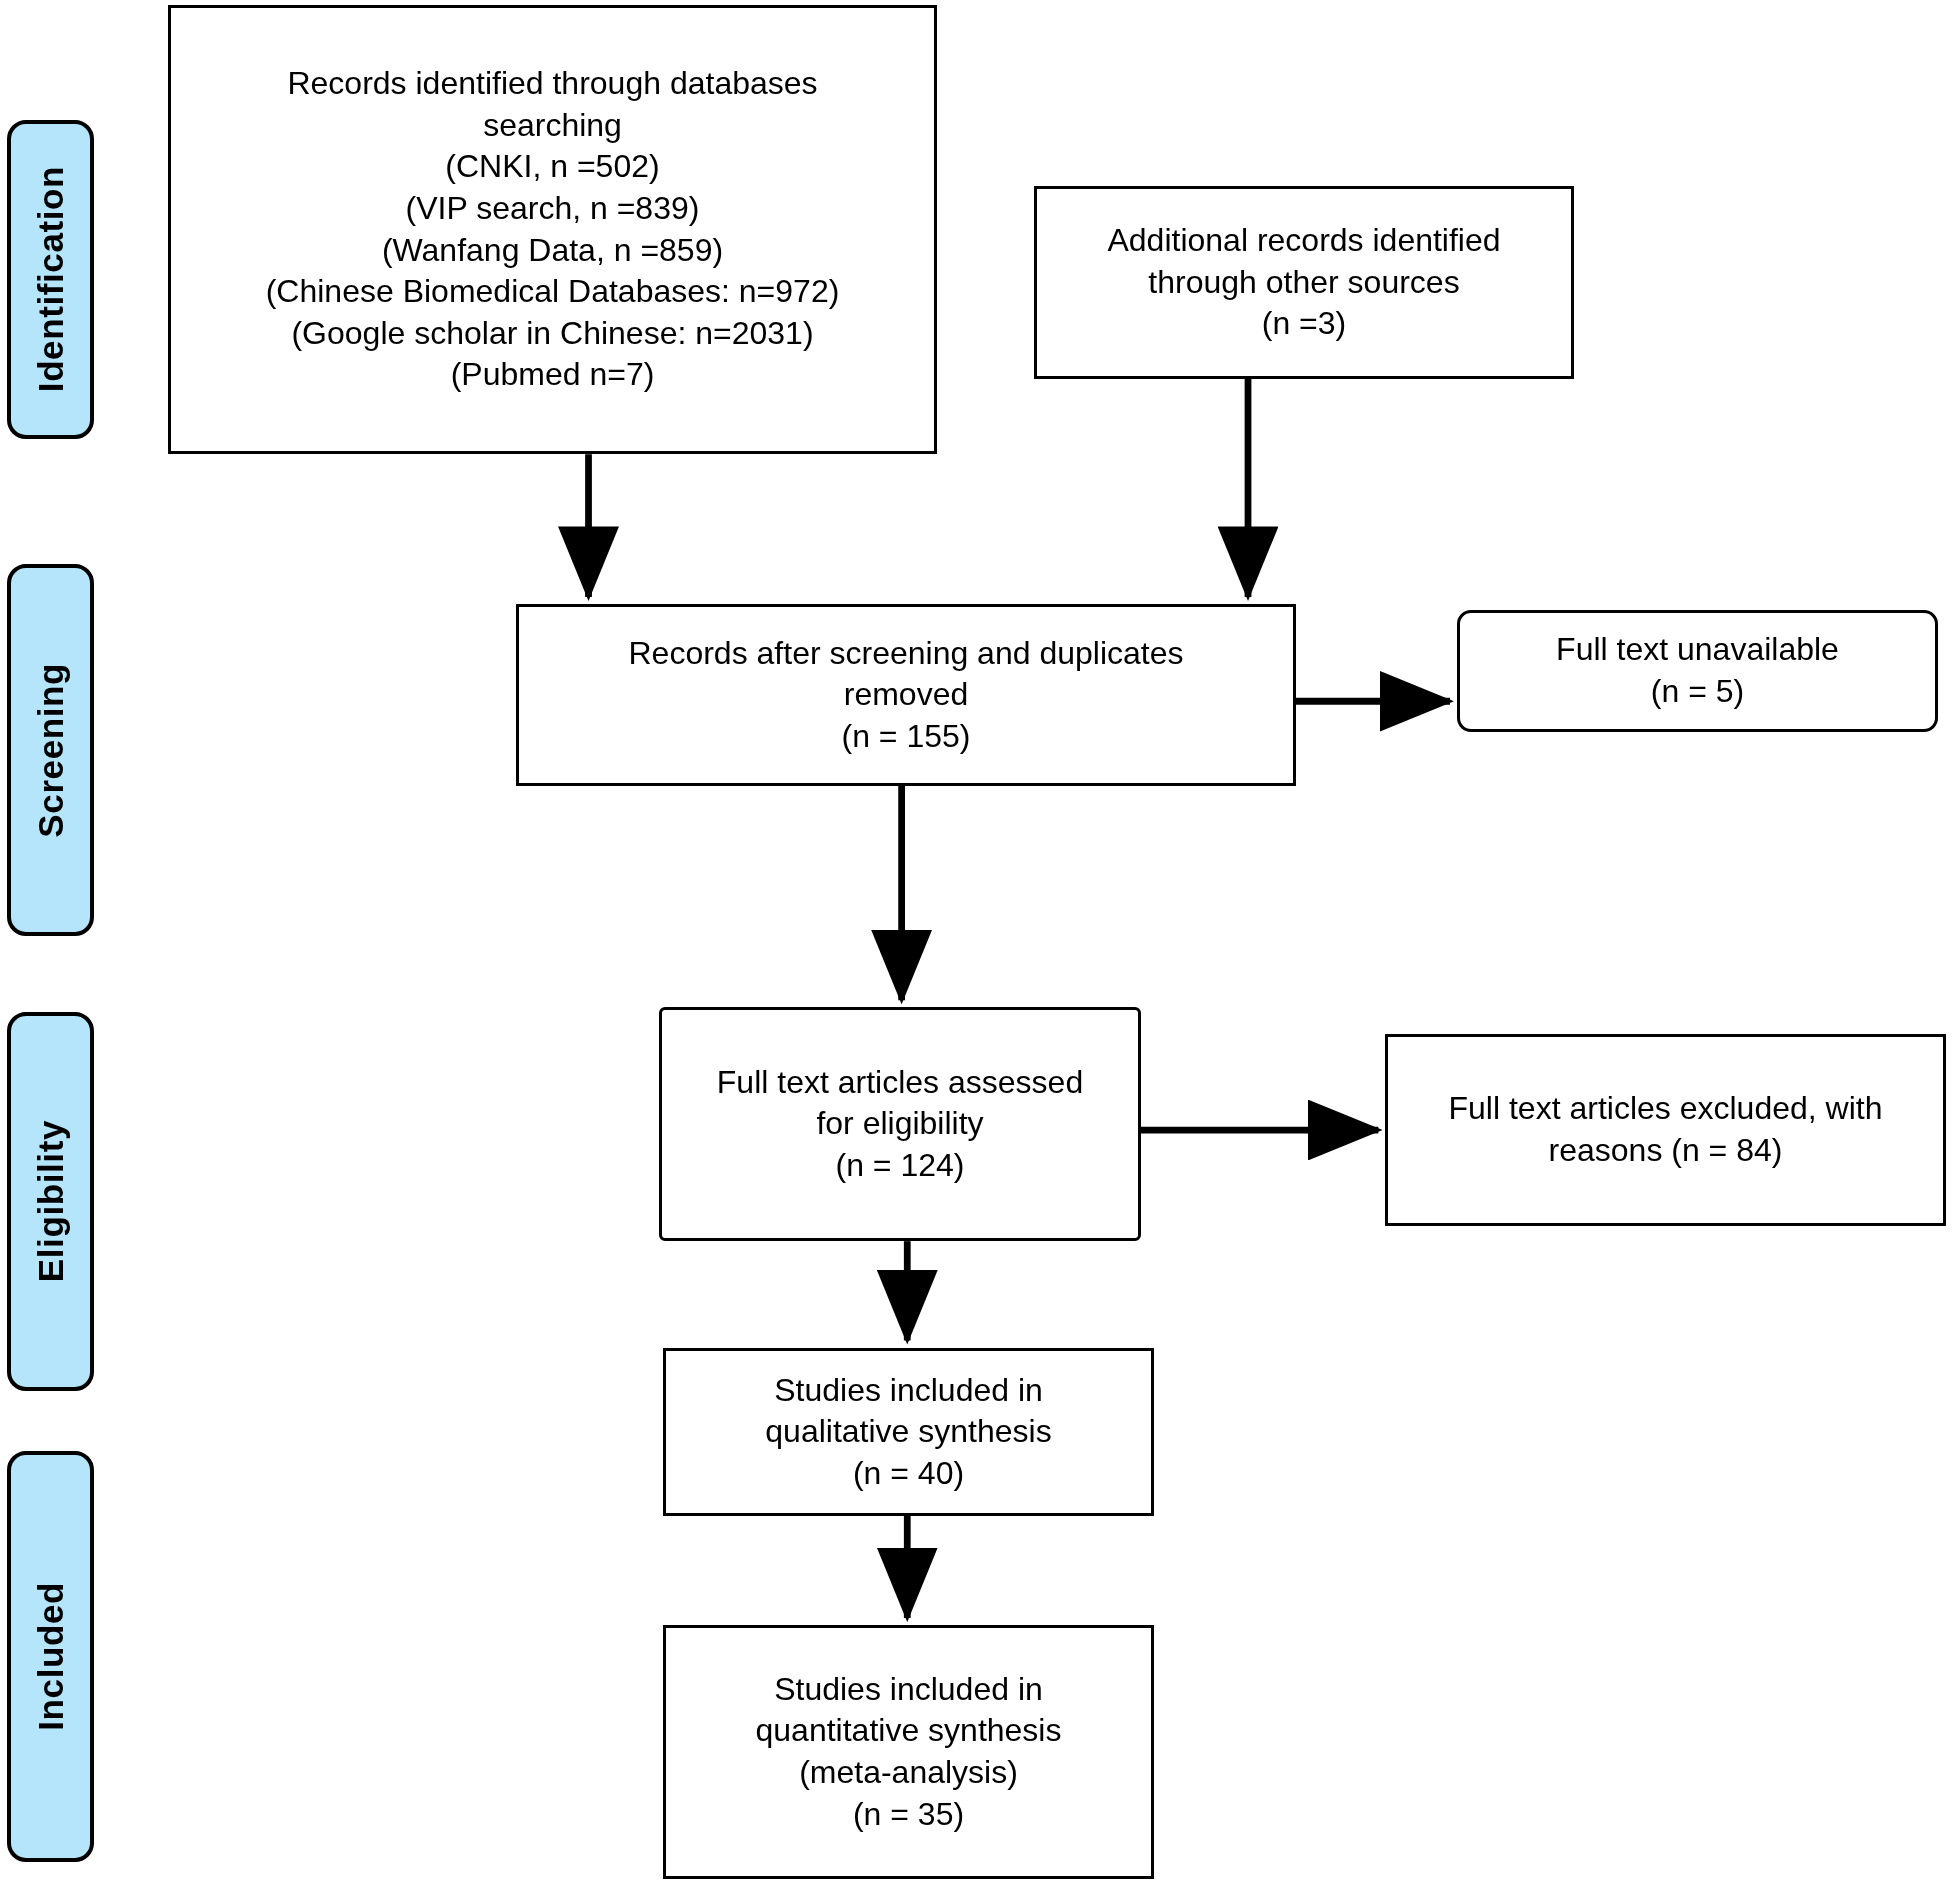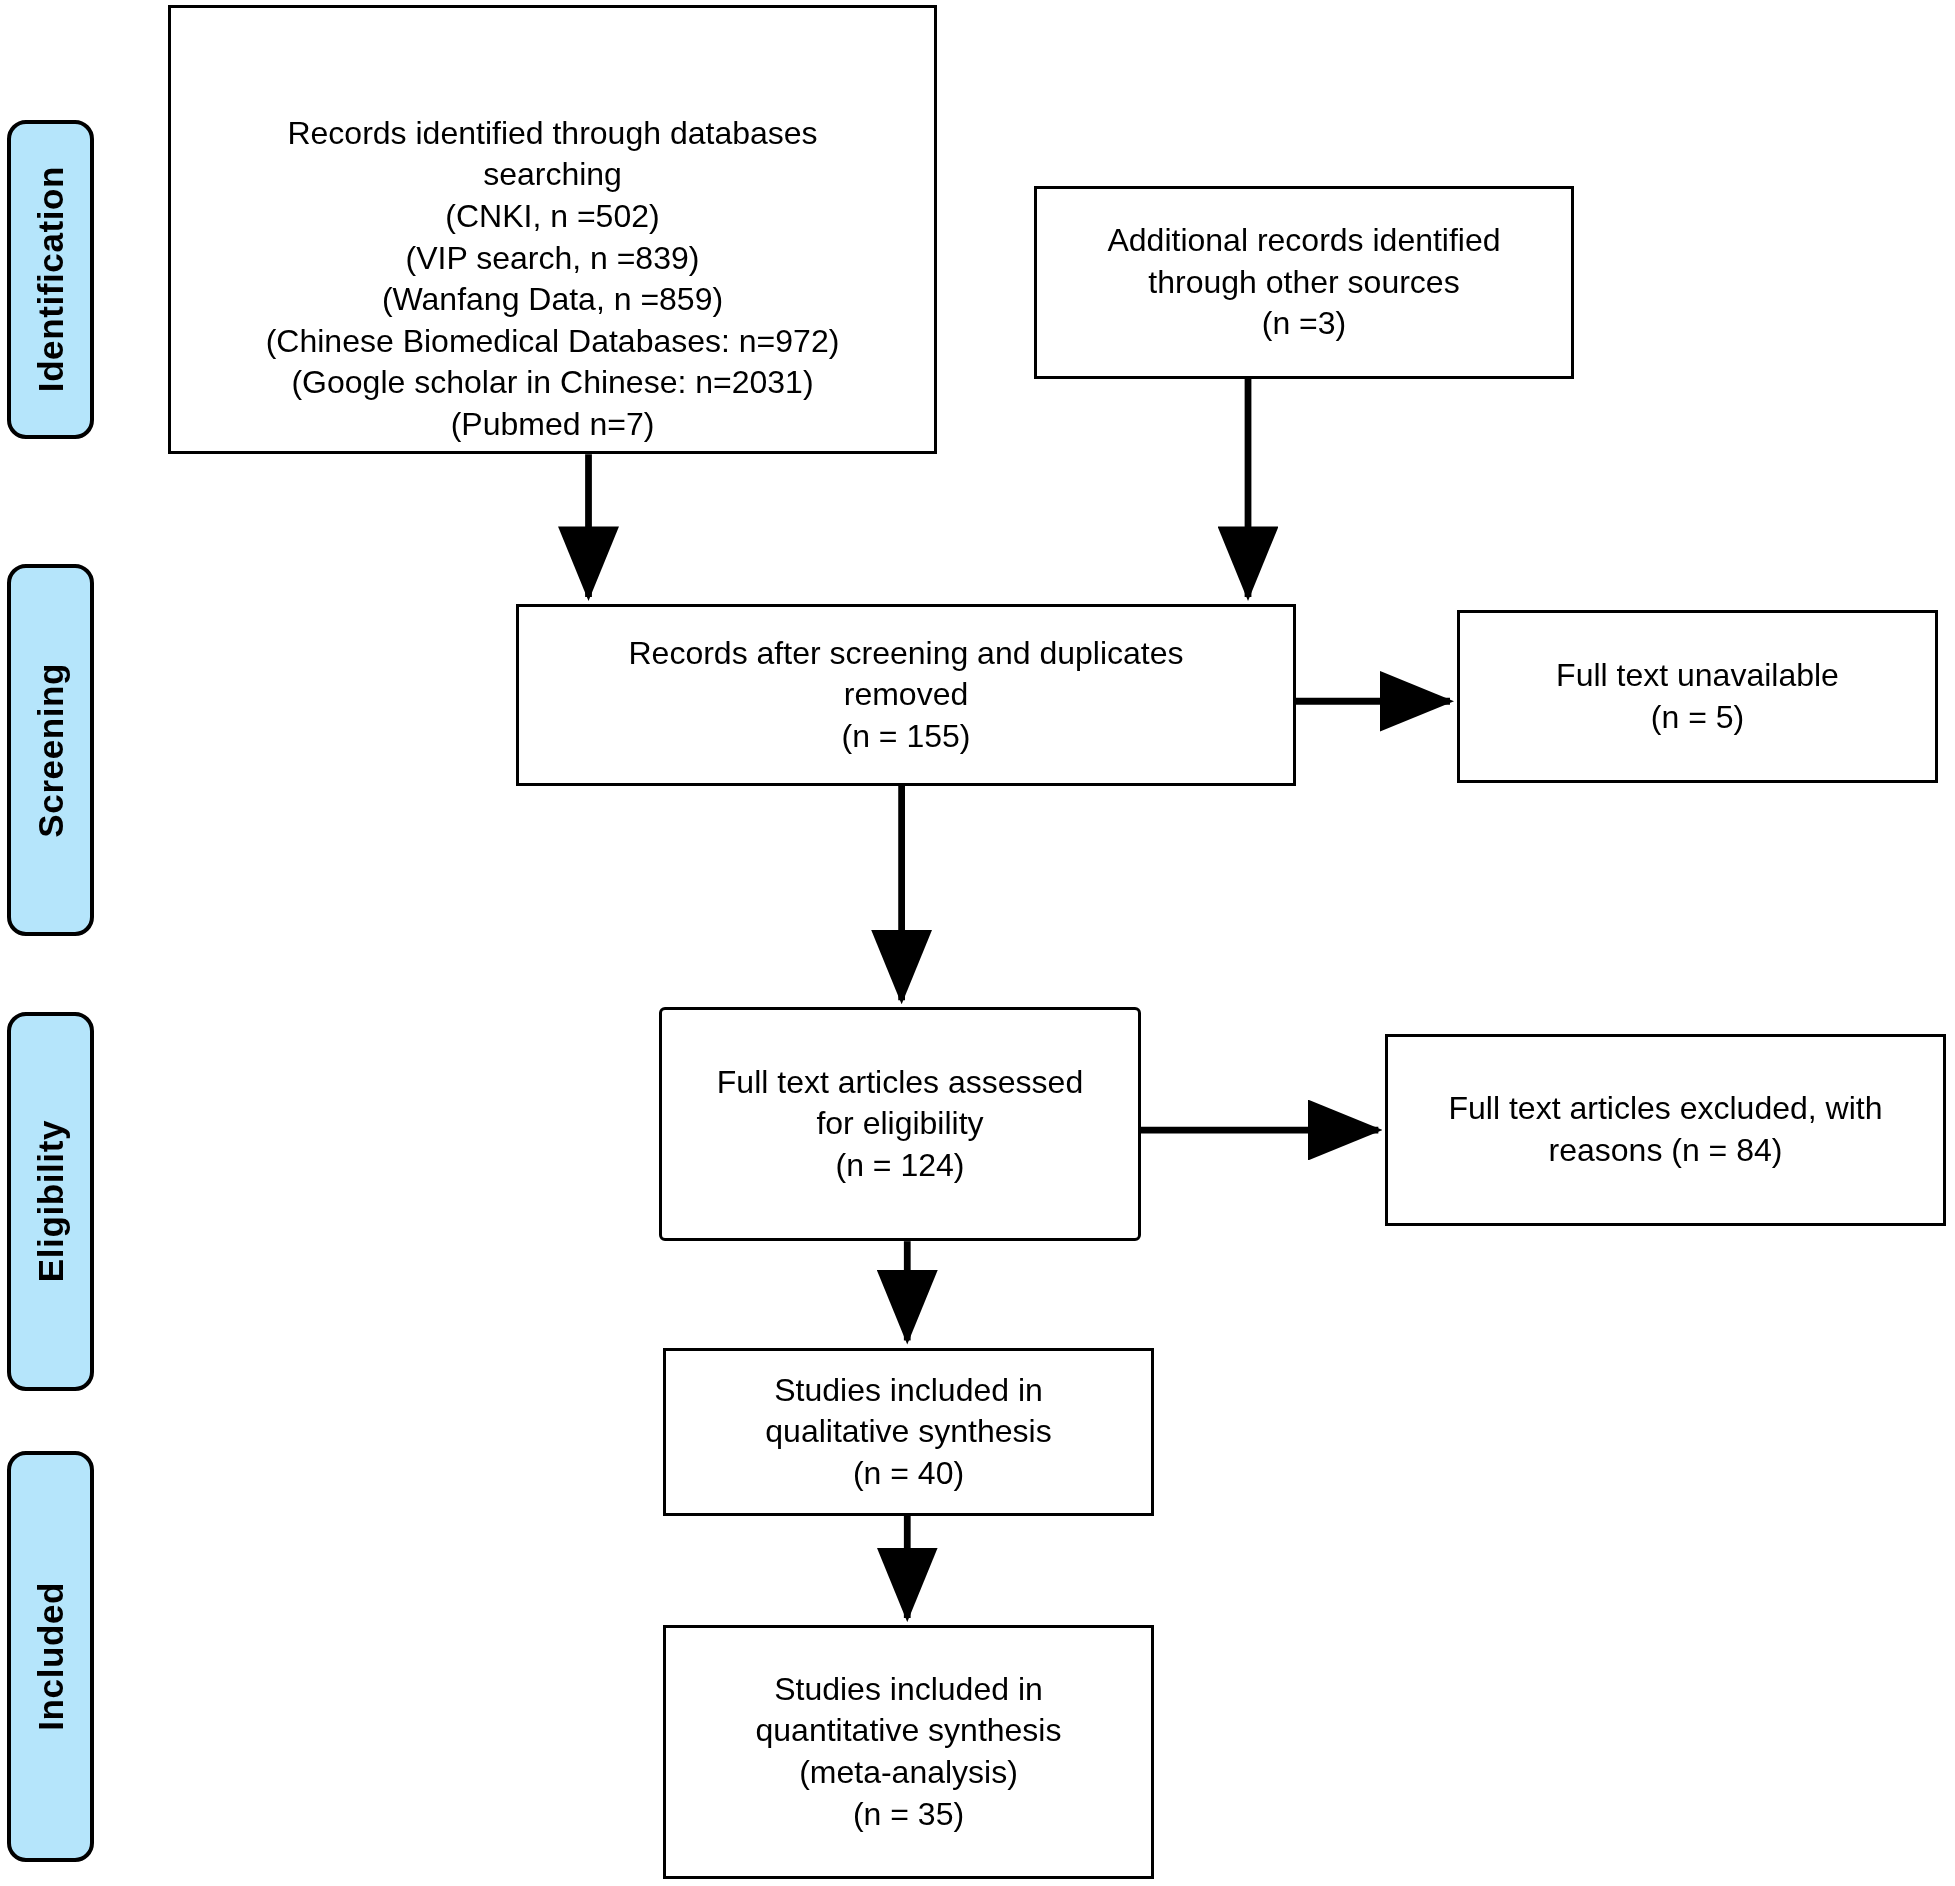--- a/index.html
+++ b/index.html
@@ -111,21 +111,21 @@
   </div>
 
   <div class="phase-tab" style="left:6.8px; top:1012px; width:87px; height:379px;">
     <span class="phase-label">Eligibility</span>
   </div>
 
   <div class="phase-tab" style="left:6.8px; top:1451px; width:87px; height:411px;">
     <span class="phase-label">Included</span>
   </div>
 
-  <div class="flow-box" style="left:168px; top:5.1px; width:769px; height:449px;align-items:flex-end;">
+  <div class="flow-box" style="left:168px; top:5.1px; width:769px; height:449px;">
     <div class="box-text">Records identified through databases
 searching
 (CNKI, n =502)
 (VIP search, n =839)
 (Wanfang Data, n =859)
 (Chinese Biomedical Databases: n=972)
 (Google scholar in Chinese: n=2031)
 (Pubmed n=7)</div>
   </div>
 
@@ -134,21 +134,21 @@
 through other sources
 (n =3)</div>
   </div>
 
   <div class="flow-box" style="left:516px; top:604px; width:780px; height:182px;">
     <div class="box-text">Records after screening and duplicates
 removed
 (n = 155)</div>
   </div>
 
-  <div class="flow-box" style="left:1457px; top:610px; width:481px; height:173px;">
+  <div class="flow-box" style="left:1457px; top:610px; width:481px; height:122px;border-radius:14px;">
     <div class="box-text">Full text unavailable
 (n = 5)</div>
   </div>
 
   <div class="flow-box" style="left:659px; top:1007px; width:482px; height:234px;border-radius:6px;">
     <div class="box-text">Full text articles assessed
 for eligibility
 (n = 124)</div>
   </div>
 

